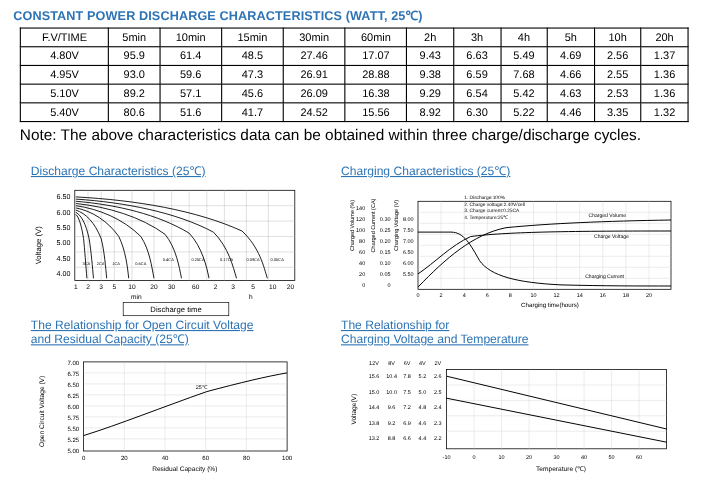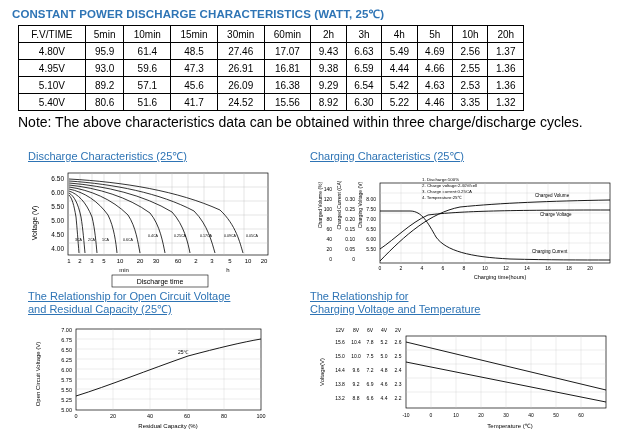--- a/index.html
+++ b/index.html
@@ -23,21 +23,21 @@
   }
   .section-title {
     color: #2e74b5;
     font-size: 11.5px;
     margin: 0 0 4px 2px;
     letter-spacing: .1px;
   }
   
   table.spec {
     border-collapse: collapse;
-    width: 506px;
+    width: 608px;
     margin-left: 8px;
     font-size: 10px;
     padding-left: 40px;
   }
   table.spec th, table.spec td {
     border: 1px solid #000;
     text-align: center;
     height: 16px;
     padding: 0 2px;
     font-weight: normal;
@@ -110,24 +110,24 @@
         <td>4.69</td>
         <td>2.56</td>
         <td>1.37</td>
       </tr>
       <tr>
         <td class="rowhead">4.95V</td>
         <td>93.0</td>
         <td>59.6</td>
         <td>47.3</td>
         <td>26.91</td>
-        <td>16.81</td>
+        <td>28.88</td>
         <td>9.38</td>
         <td>6.59</td>
-        <td>4.44</td>
+        <td>7.68</td>
         <td>4.66</td>
         <td>2.55</td>
         <td>1.36</td>
       </tr>
       <tr>
         <td class="rowhead">5.10V</td>
         <td>89.2</td>
         <td>57.1</td>
         <td>45.6</td>
         <td>26.09</td>

